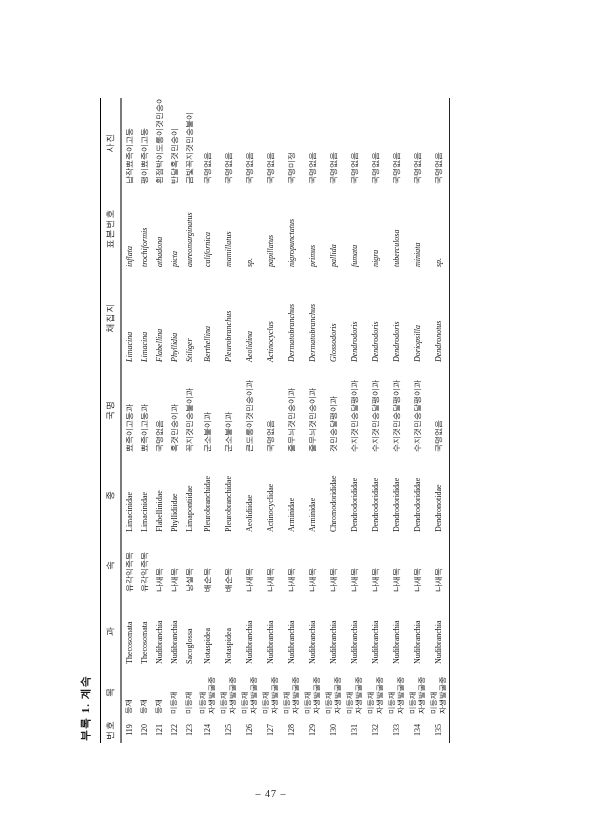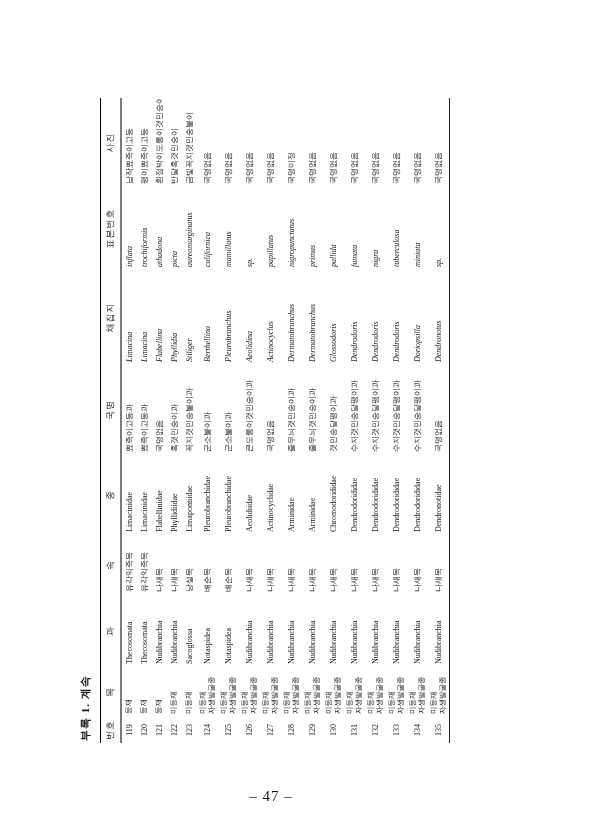--- a/index.html
+++ b/index.html
@@ -35,21 +35,21 @@
   td.c-no{text-align:center;padding:0;}
   tr.r-small td{height:15px;}
   tr.r-tall td{height:21px;}
   .latin-italic{font-style:italic;}
   .status-line{display:block;font-size:7.5px;line-height:8.5px;}
   .col-no{width:26px;}  .col-status{width:50px;} .col-order{width:72px;}
   .col-orderko{width:60px;} .col-family{width:80px;} .col-familyko{width:90px;}
   .col-genus{width:95px;} .col-species{width:83px;} .col-nameko{width:89px;}
   .page-number{
     position:absolute;top:788px;left:0;width:542px;text-align:center;
-    font-size:15px;letter-spacing:1px;
+    font-size:10px;letter-spacing:1px;
   }
 </style>
 </head>
 <body>
 
 <div class="rotated">
   <div class="appendix-title">부록 1. 계속</div>
 
   <table class="species">
     <colgroup>

